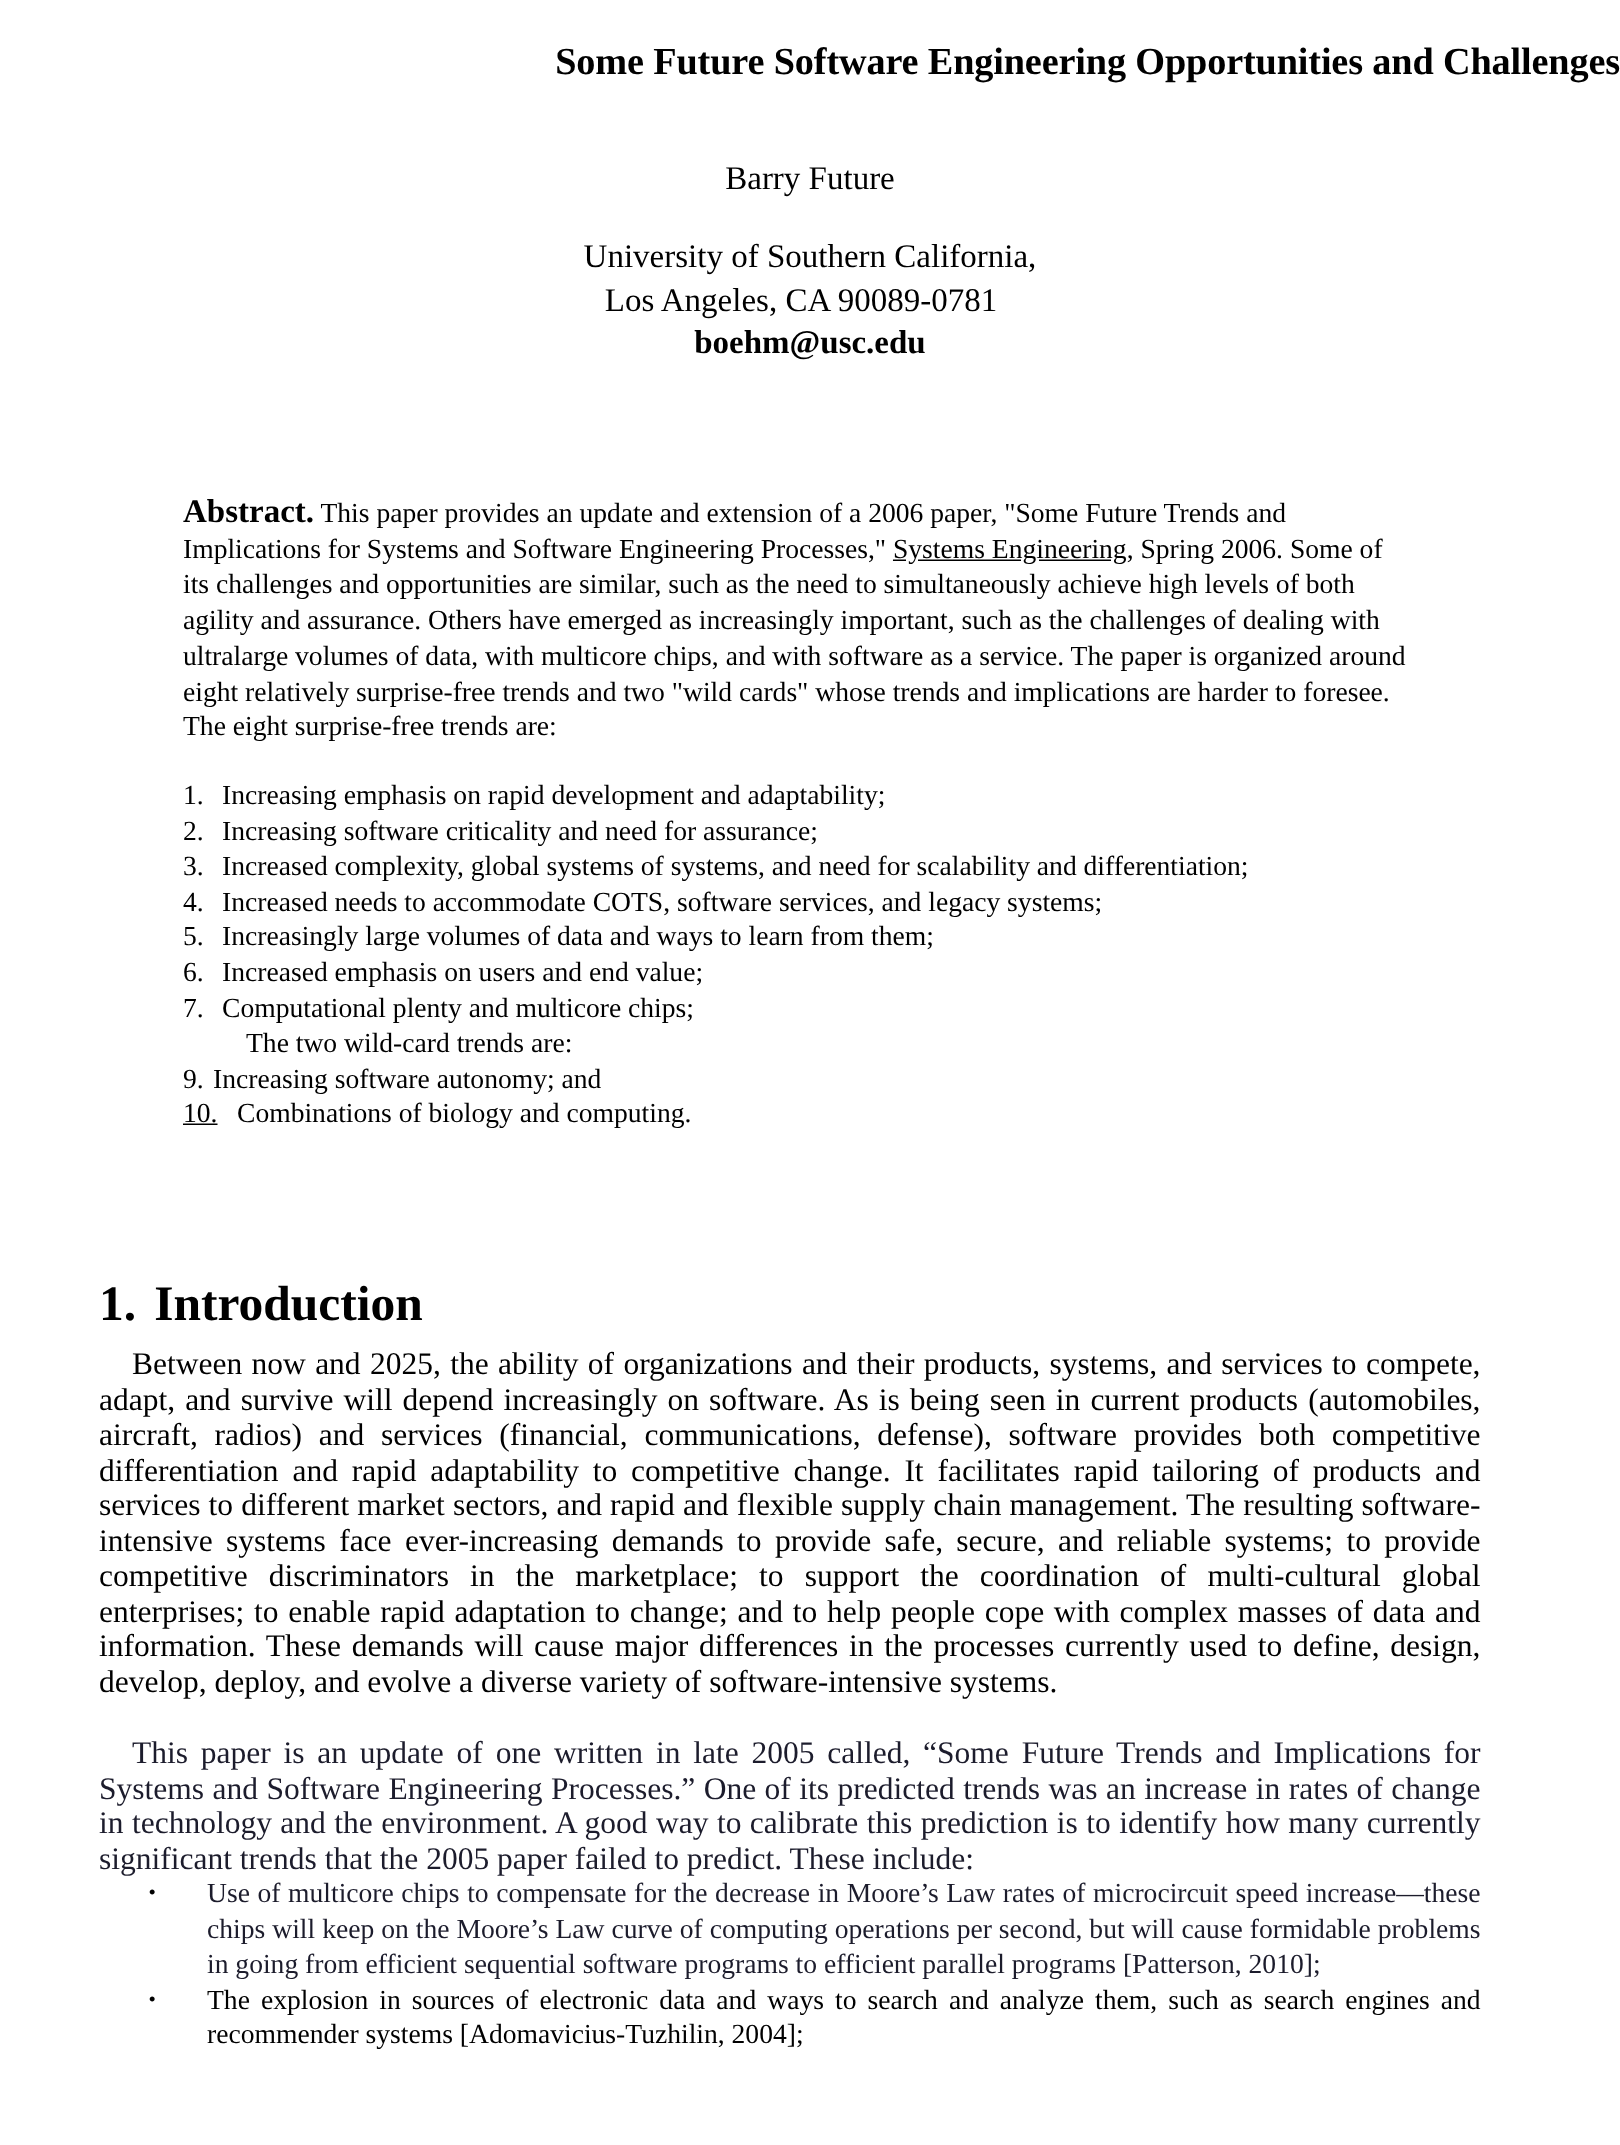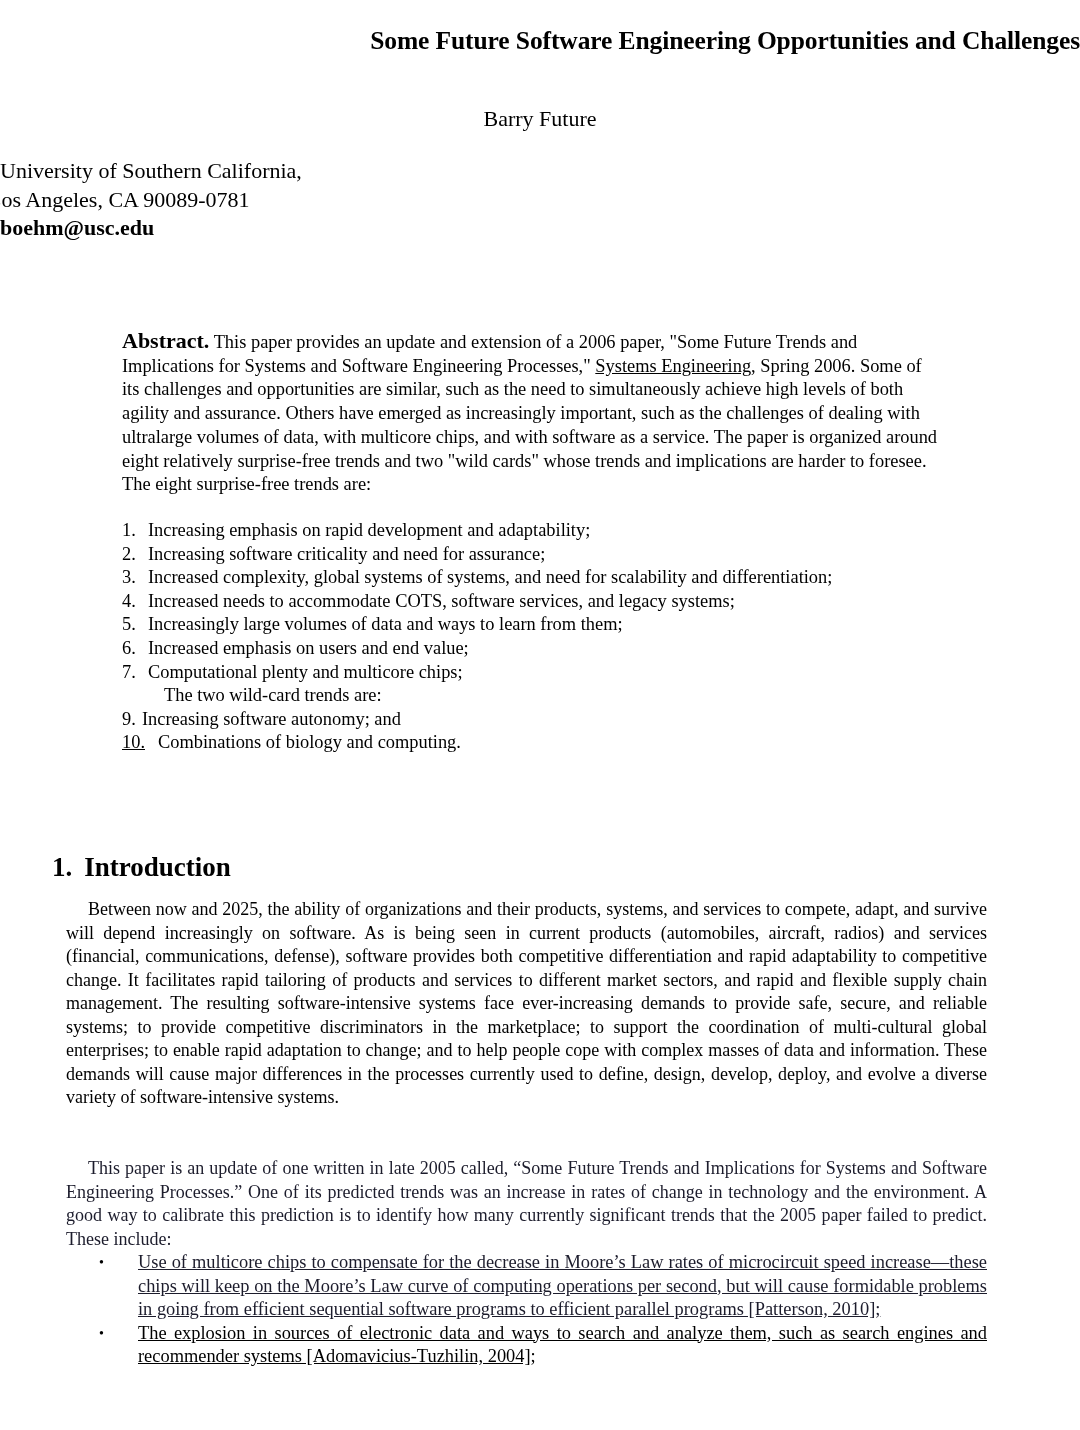--- a/index.html
+++ b/index.html
@@ -10,59 +10,59 @@
     }
     .title {
       position: absolute; top: 26px; left: 0; width: 1080px; text-align: right;
       font-weight: bold; font-size: 25.5px; letter-spacing: -0.1px;
     }
     .author {
       position: absolute; top: 106px; left: 0; width: 1080px; text-align: center;
       font-size: 22px;
     }
     .affil {
-      position: absolute; top: 157px; left: 0; width: 1080px; text-align: left;
+      position: absolute; top: 157px; left: 0; width: 1080px; text-align: center;
       font-size: 22px; line-height: 28.5px;
     }
     .affil div:nth-child(2) { margin-left: -12px; }
     .affil div:nth-child(3) { margin-left: 0px; font-weight: bold; }
     .abstract {
       position: absolute; top: 329px; left: 122px; width: 820px;
       font-size: 18.4px; line-height: 23.7px;
     }
     .abstract .label { font-weight: bold; font-size: 22px; }
     .abstract u { text-decoration: underline; }
     .trends {
       position: absolute; top: 519px; left: 122px; width: 820px;
       font-size: 18.4px; line-height: 23.6px;
     }
     .trends .item { white-space: nowrap; }
     .trends .num { display: inline-block; width: 26px; }
     .trends .num.wide { width: 20px; }
     .trends .num.ten { width: 36px; text-decoration: underline; }
     .trends .sub { padding-left: 42px; }
     .h1 {
-      position: absolute; top: 852px; left: 52px;
-      font-weight: bold; font-size: 27px;
+      position: absolute; top: 852px; left: 66px;
+      font-weight: bold; font-size: 33px;
     }
     .h1 .n { margin-right: 12px; }
     .para {
       position: absolute; left: 66px; width: 921px;
-      font-size: 18px; line-height: 23.5px; text-align: justify;
+      font-size: 21px; line-height: 23.5px; text-align: justify;
       text-indent: 22px;
     }
     .p1 { top: 898px; }
     .p2 { top: 1157px; }
     .bullets {
       position: absolute; top: 1251px; left: 66px; width: 921px;
       font-size: 18.4px; line-height: 23.5px;
     }
     .bullet { display: flex; }
     .bullet .dot { width: 72px; flex: 0 0 72px; text-align: left; padding-left: 33px; box-sizing: border-box; font-size: 14px; }
-    .bullet .txt { flex: 1; text-align: justify; text-decoration: underline; }
+    .bullet .txt { flex: 1; text-align: justify; }
     .tint { color: #1c1c2c; }
   </style>
 </head>
 <body>
 
 <div class="title">Some Future Software Engineering Opportunities and Challenges</div>
 <div class="author">Barry Future</div>
 <div class="affil">
   <div>University of Southern California,</div>
   <div>Los Angeles, CA 90089-0781</div>

